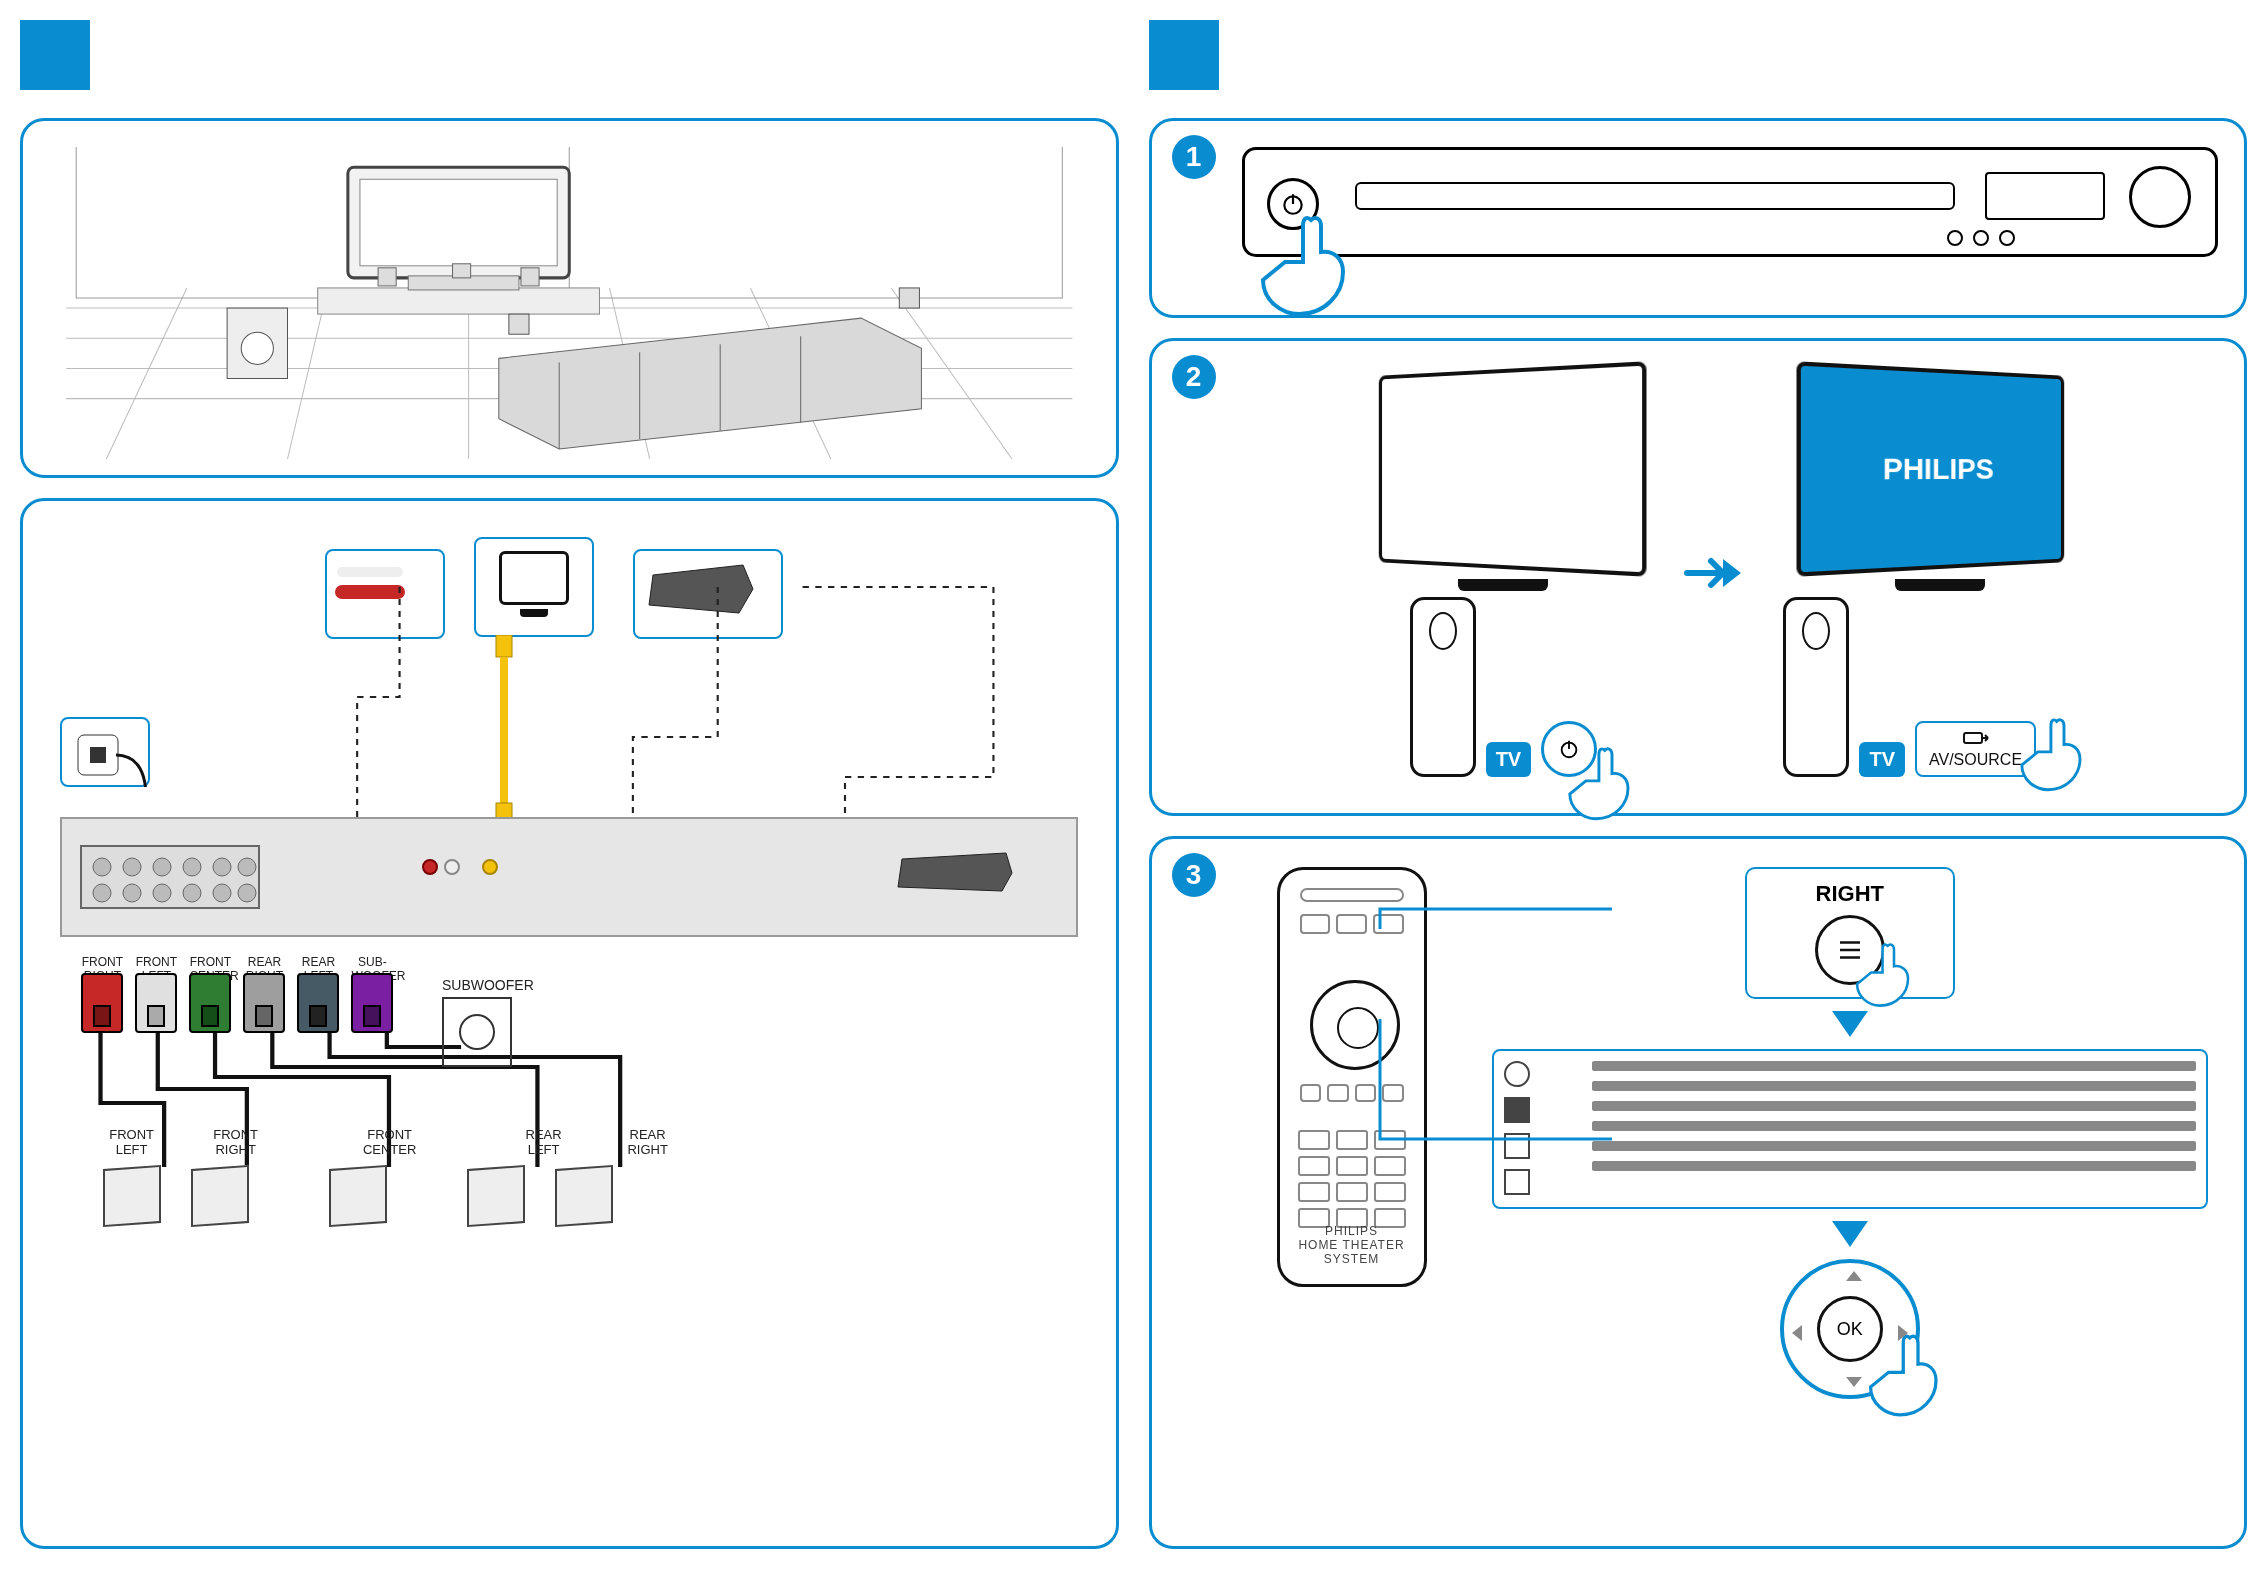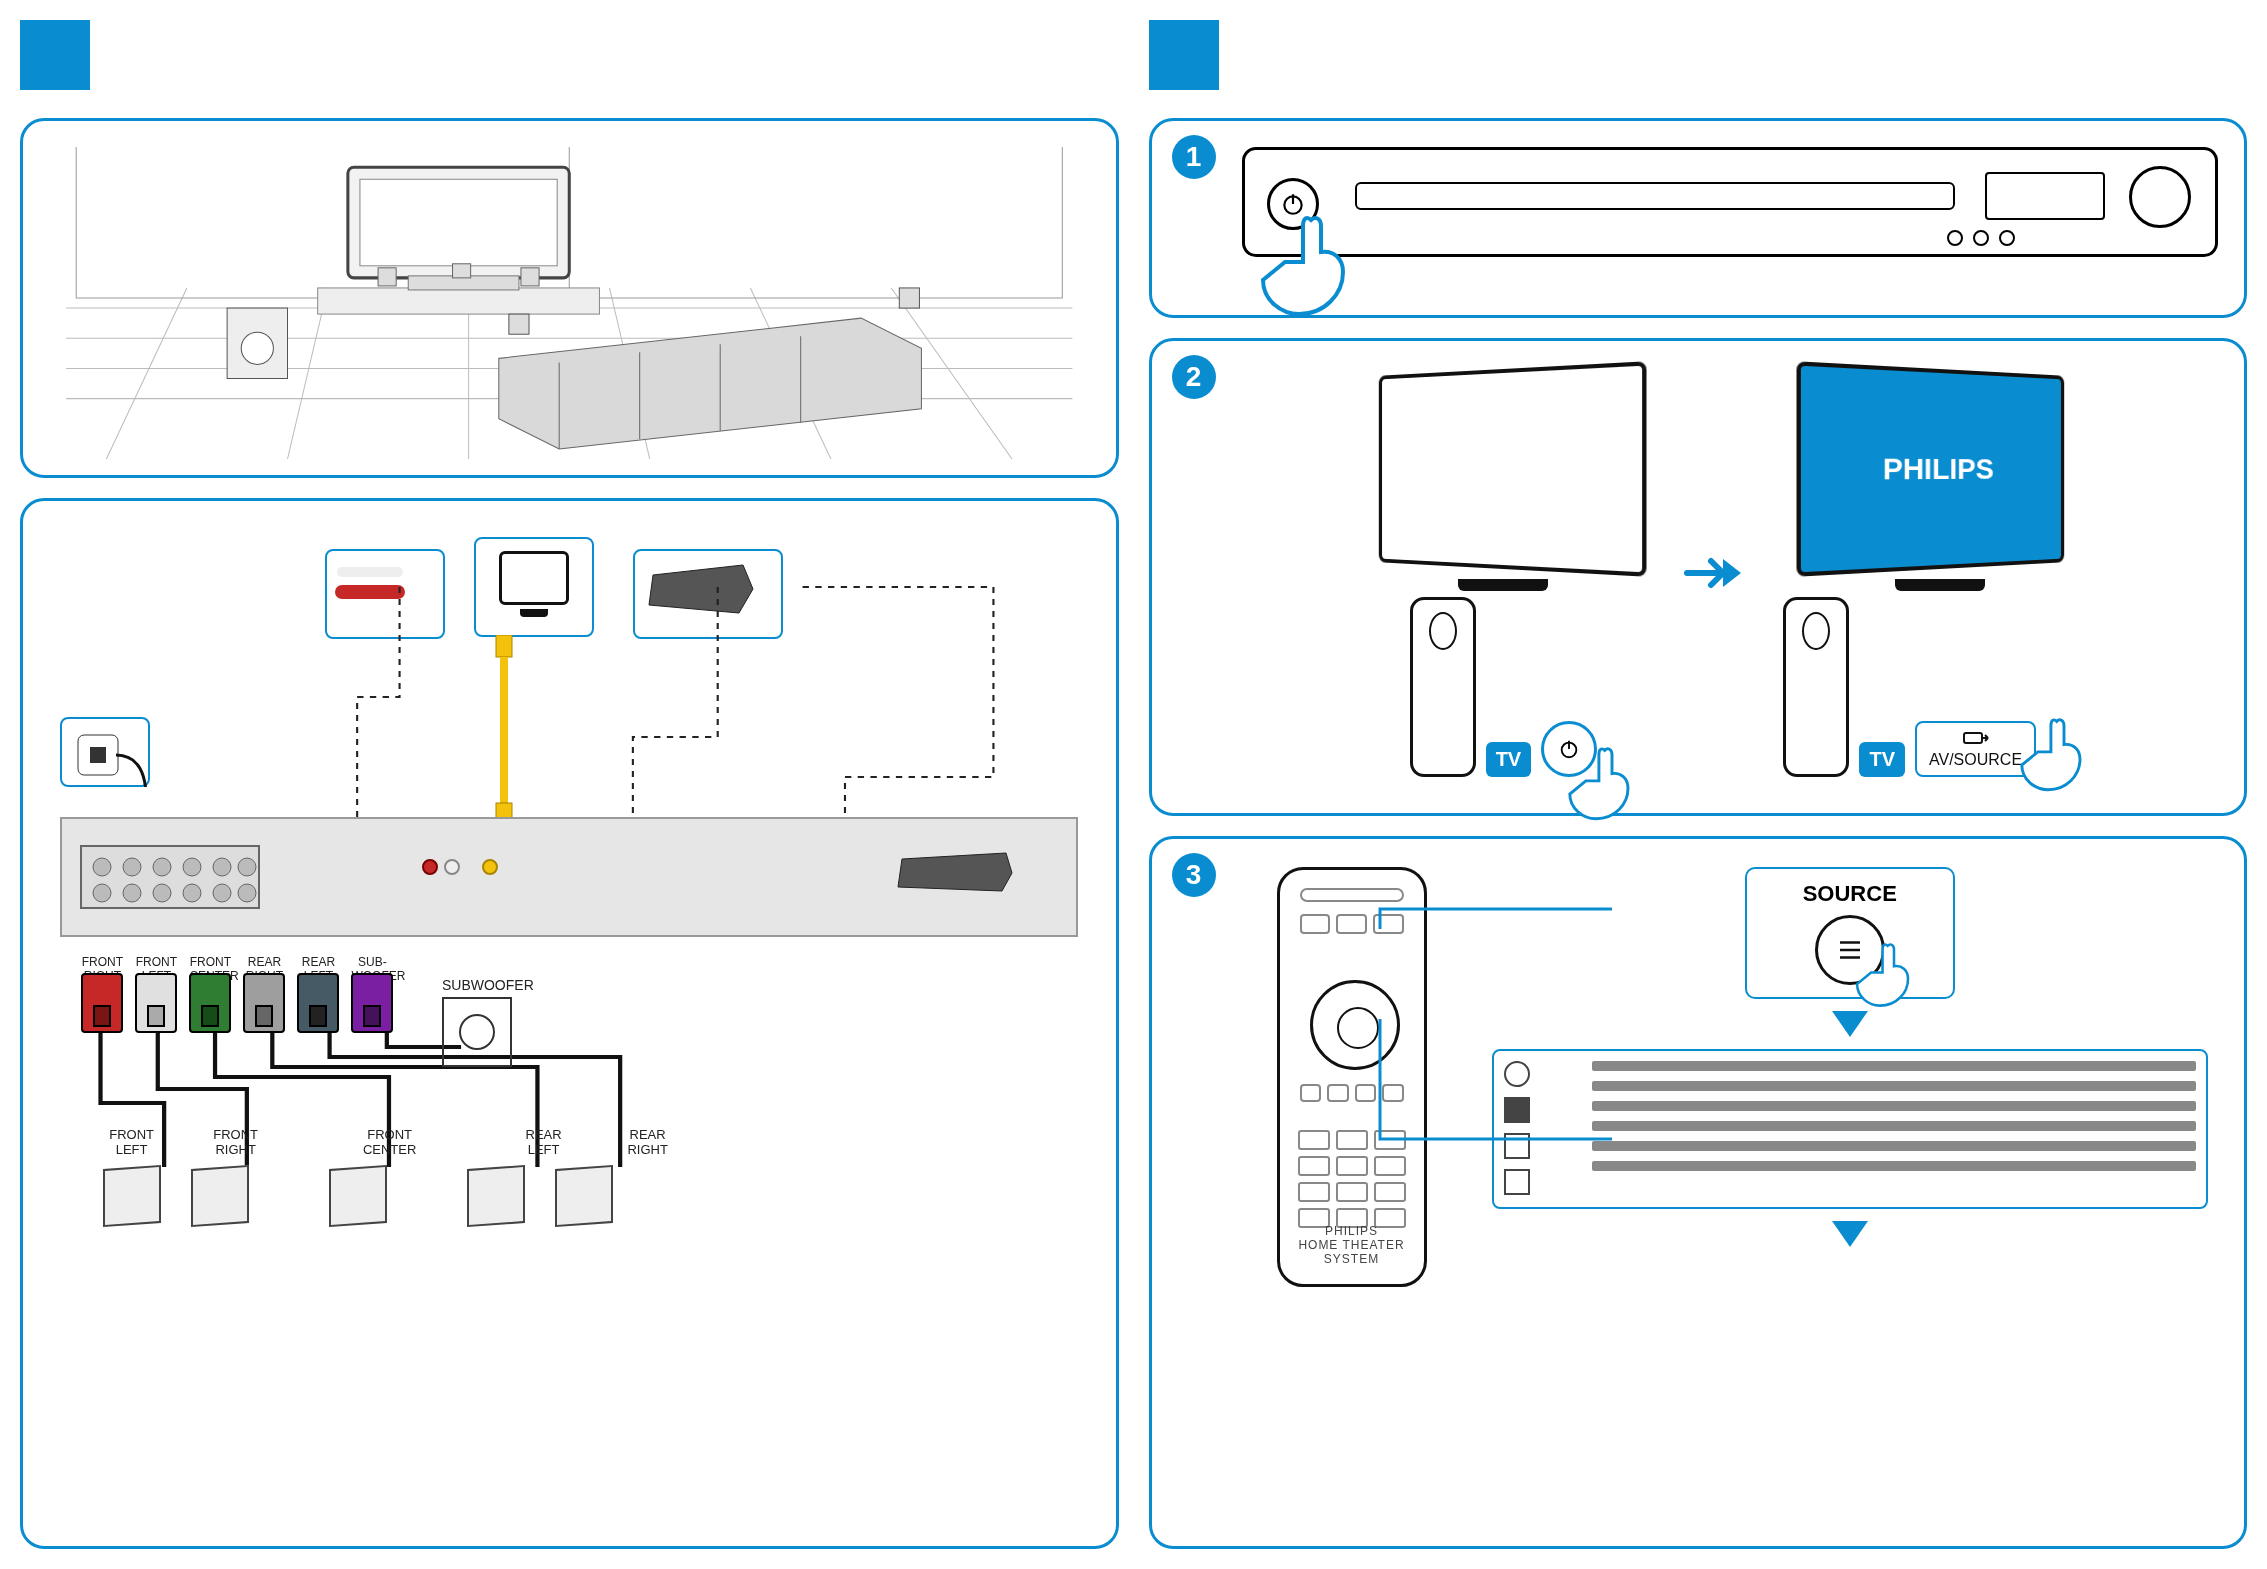--- a/index.html
+++ b/index.html
@@ -508,21 +508,21 @@
       </div>
 
       <div style="display:flex;flex-direction:column">
 
         <svg style="position:absolute;left:220px;top:60px;width:260px;height:300px;pointer-events:none" viewBox="0 0 260 300">
           <path d="M8 30 L8 10 L240 10" fill="none" stroke="#0a8dd0" stroke-width="3"></path>
           <path d="M8 120 L8 240 L240 240" fill="none" stroke="#0a8dd0" stroke-width="3"></path>
         </svg>
 
         <div class="setup-box">
-          <span style="font-size:22px;font-weight:bold">SOURCE</span>
+          <span style="font-size:22px;font-weight:bold">RIGHT</span>
           <div class="sb-btn">
             <svg width="30" height="30" viewBox="0 0 24 24">
               <rect x="4" y="5" width="16" height="2" fill="#111"></rect>
               <rect x="4" y="11" width="16" height="2" fill="#111"></rect>
               <rect x="4" y="17" width="16" height="2" fill="#111"></rect>
             </svg>
             <svg style="position:absolute;left:34px;top:24px" width="70" height="70" viewBox="0 0 110 110">
               <path d="M56 6 C60 2 66 4 66 12 L66 38 C78 36 88 44 88 58 C88 80 70 100 44 100 C26 100 8 86 8 66 L30 48 L48 48 L48 12 C48 4 52 2 56 6 Z" fill="#fff" stroke="#0a8dd0" stroke-width="4"></path>
             </svg>
           </div>
@@ -542,16 +542,29 @@
               <div class="r"></div>
               <div class="r"></div>
             <div class="r"></div>
               <div class="r"></div>
               <div class="r"></div>
           </div>
         </div>
 
         <div class="arrow-down"></div>
 
+        <div class="ok-dial">
+          <div class="inner">
+            <span>OK</span>
+          </div>
+          <svg style="position:absolute;left:80px;top:70px" width="90" height="90" viewBox="0 0 110 110">
+            <path d="M56 6 C60 2 66 4 66 12 L66 38 C78 36 88 44 88 58 C88 80 70 100 44 100 C26 100 8 86 8 66 L30 48 L48 48 L48 12 C48 4 52 2 56 6 Z" fill="#fff" stroke="#0a8dd0" stroke-width="4"></path>
+          </svg>
+
+          <span style="position:absolute;top:8px;left:62px;border-left:8px solid transparent;border-right:8px solid transparent;border-bottom:10px solid #888"></span>
+          <span style="position:absolute;bottom:8px;left:62px;border-left:8px solid transparent;border-right:8px solid transparent;border-top:10px solid #888"></span>
+          <span style="position:absolute;left:8px;top:62px;border-top:8px solid transparent;border-bottom:8px solid transparent;border-right:10px solid #888"></span>
+          <span style="position:absolute;right:8px;top:62px;border-top:8px solid transparent;border-bottom:8px solid transparent;border-left:10px solid #888"></span>
+        </div>
       </div>
     </div>
   </div>
 </div>
 
 </body></html>

